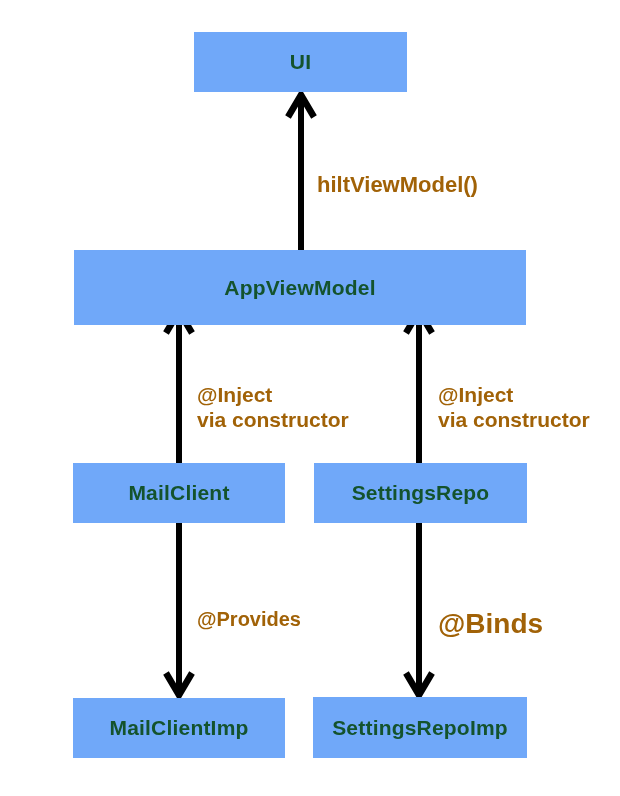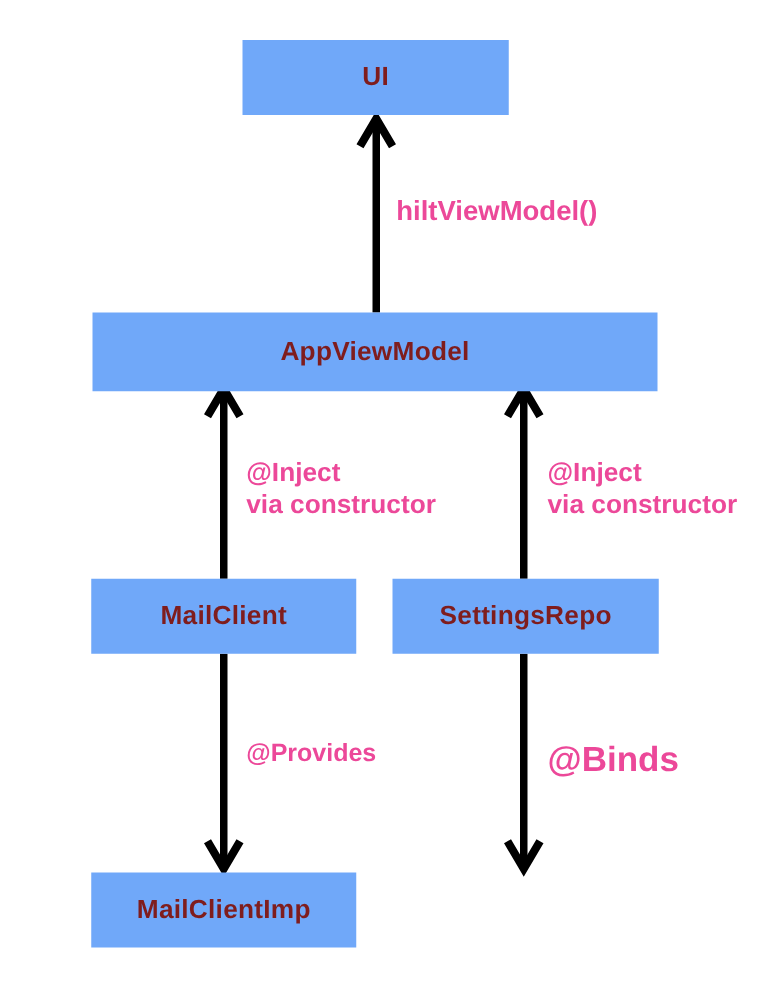--- a/index.html
+++ b/index.html
@@ -16,28 +16,28 @@
     overflow: hidden;
   }
   .node {
     position: absolute;
     background: #70a8f9;
     display: flex;
     align-items: center;
     justify-content: center;
   }
   .node-label {
-    color: #7f1d1d;
+    color: #14532d;
     font-size: 21px;
     font-weight: 700;
     letter-spacing: 0.2px;
     white-space: nowrap;
   }
   .node-ui            { left: 194px; top: 32px;  width: 213px; height: 60px; }
-  .node-appviewmodel  { left: 74px;  top: 250px; width: 452px; height: 63px; }
+  .node-appviewmodel  { left: 74px;  top: 250px; width: 452px; height: 75px; }
   .node-mailclient    { left: 73px;  top: 463px; width: 212px; height: 60px; }
   .node-settingsrepo  { left: 314px; top: 463px; width: 213px; height: 60px; }
   .node-mailclientimp { left: 73px;  top: 698px; width: 212px; height: 60px; }
   .node-settingsrepoimp { left: 313px; top: 697px; width: 214px; height: 61px; }
 
   .arrows-svg {
     position: absolute;
     left: 0;
     top: 0;
     width: 620px;
@@ -51,23 +51,24 @@
   }
   .arrow-head {
     fill: none;
     stroke-width: 6.5px;
     stroke-linejoin: miter;
     stroke-linecap: butt;
   }
 
   .edge-label {
     position: absolute;
-    color: #ec4899;
+    color: #a16207;
     font-weight: 700;
     white-space: nowrap;
+    margin-top: 16px;
   }
   .edge-label-hilt {
     left: 317px;
     top: 156px;
     font-size: 22px;
   }
   .edge-label-inject-left {
     left: 197px;
     top: 366px;
     font-size: 21px;
@@ -136,20 +137,23 @@
   </div>
 
   <div class="node node-mailclientimp">
     <span class="node-label">MailClientImp</span>
   </div>
 
   <div class="node node-settingsrepo">
     <span class="node-label">SettingsRepo</span>
   </div>
 
+  <div class="node node-settingsrepoimp">
+    <span class="node-label">SettingsRepoImp</span>
+  </div>
 
   <div class="edge-label edge-label-hilt">hiltViewModel()</div>
 
   <div class="edge-label edge-label-inject-left">
     <div>@Inject</div>
     <div>via constructor</div>
   </div>
 
   <div class="edge-label edge-label-inject-right">
     <div>@Inject</div>

